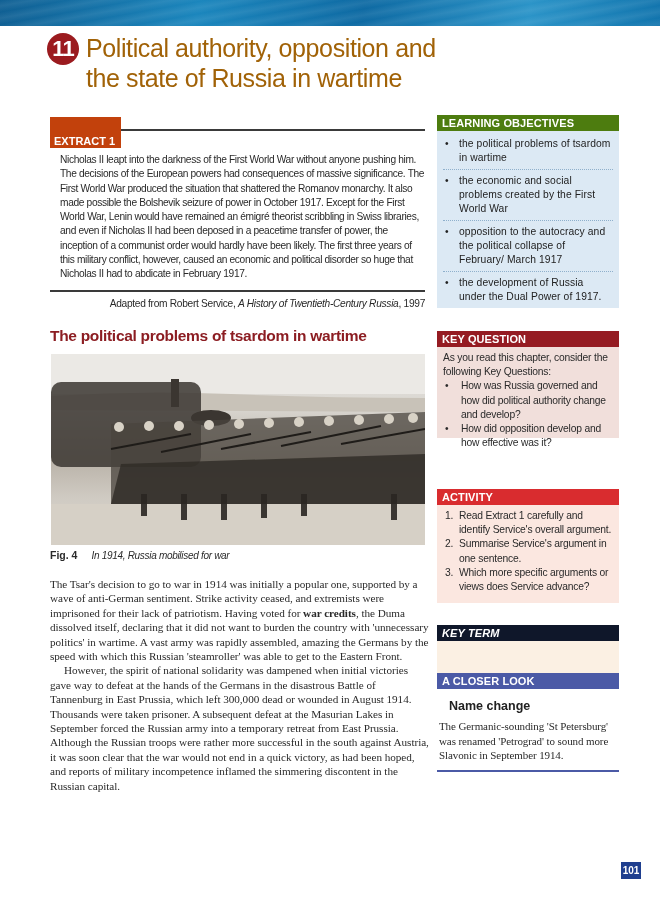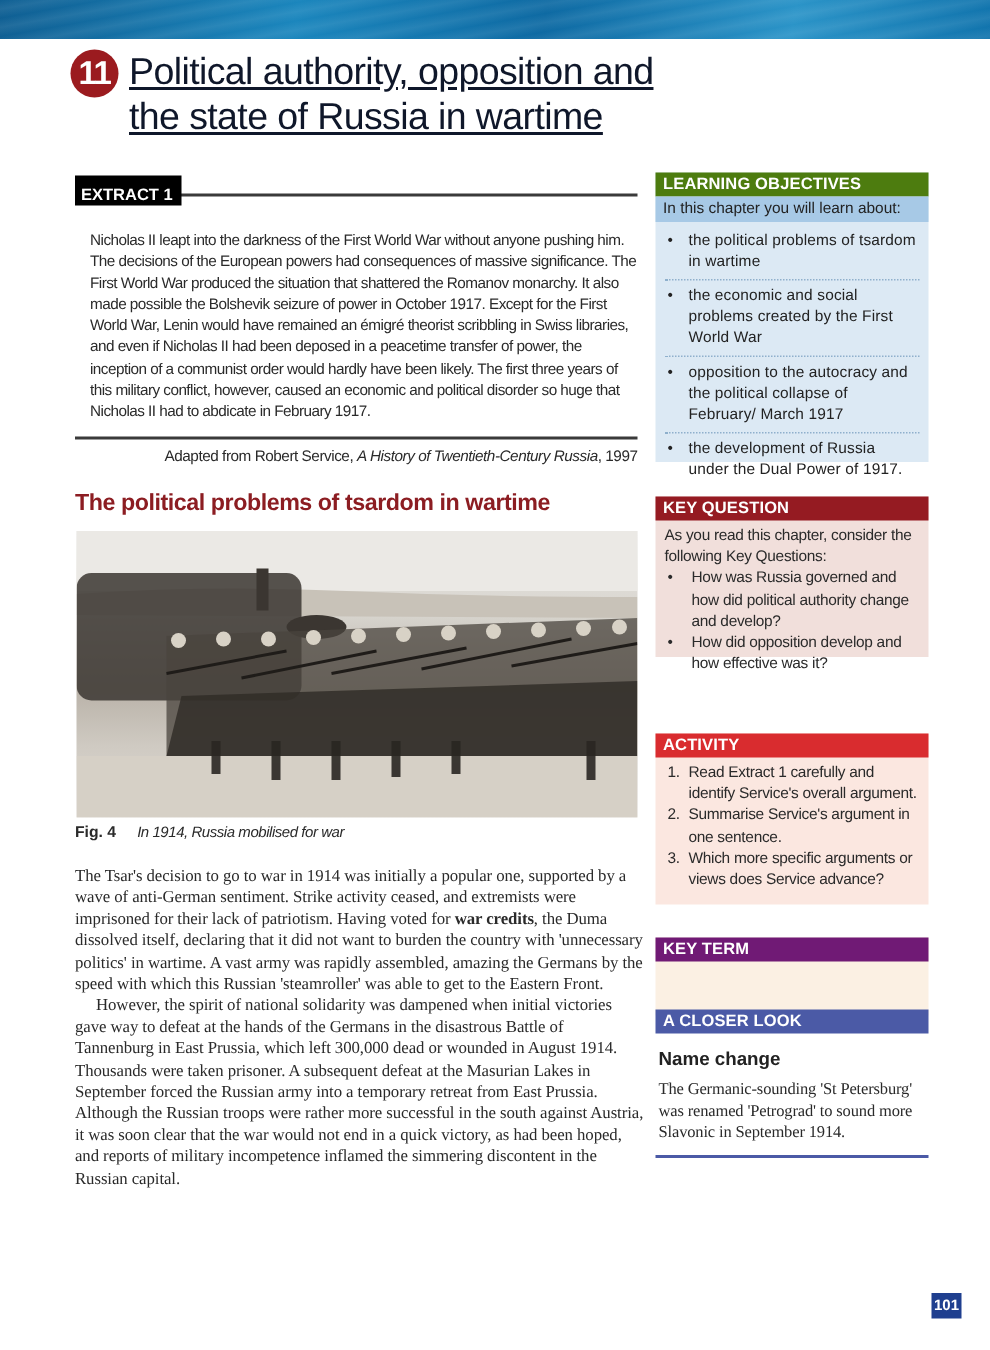--- a/index.html
+++ b/index.html
@@ -15,32 +15,32 @@
     content: ""; position: absolute; left: 0; right: 0; top: 0; bottom: 0;
     background: repeating-linear-gradient(170deg, rgba(255,255,255,0) 0px, rgba(255,255,255,0.08) 6px, rgba(255,255,255,0) 12px);
   }
   .chapter-num {
     position: absolute; left: 47px; top: 33px; width: 32px; height: 32px; border-radius: 50%;
     background: #9b1b1f; color: #fff; font: bold 22px "Liberation Sans", sans-serif;
     display: flex; align-items: center; justify-content: center; letter-spacing: -1px;
   }
   .chapter-title {
     position: absolute; left: 86px; top: 33px; width: 420px;
-    font: 25px/30px "Liberation Sans", sans-serif; color: #0f172a; letter-spacing: -0.4px; text-decoration: underline;
+    font: 25px/30px "Liberation Sans", sans-serif; color: #a16207; letter-spacing: -0.4px;
   }
 
   
   .extract { position: absolute; left: 50px; top: 117px; width: 375px; }
   .extract-tab {
-    display: inline-block; background: #000000; color: #fff; font: bold 11px "Liberation Sans", sans-serif;
-    padding: 7px 6px 1px 4px; position: relative; z-index: 1;
+    display: inline-block; background: #c2410c; color: #fff; font: bold 11px "Liberation Sans", sans-serif;
+    padding: 18px 6px 1px 4px; position: relative; z-index: 1;
   }
   .extract-rule { position: absolute; left: 0; right: 0; top: 12px; height: 2px; background: #3a3a3a; }
   .extract-body {
-    margin: 16px 0 0 10px; font: 10.2px/14.3px "Liberation Sans", sans-serif; letter-spacing: -0.35px; color: #2a2a2a;
+    margin: 4px 0 0 10px; font: 10.2px/14.3px "Liberation Sans", sans-serif; letter-spacing: -0.35px; color: #2a2a2a;
   }
   .extract-bottom-rule { height: 2px; background: #3a3a3a; margin-top: 8px; }
   .extract-source {
     text-align: right; font: 10.2px/14px "Liberation Sans", sans-serif; margin-top: 5px; letter-spacing: -0.3px; color: #2a2a2a;
   }
   .extract-source i { font-style: italic; }
 
   
   .section-heading {
     position: absolute; left: 50px; top: 327px; font: bold 15.5px "Liberation Sans", sans-serif;
@@ -89,27 +89,27 @@
   .kq li { position: relative; padding-left: 18px; }
   .kq li::before { content: "•"; position: absolute; left: 2px; top: 0; }
 
   .act { top: 489px; background: #fbe7e0; height: 114px; }
   .act .sb-head { background: #d92c2f; }
   .act ol { list-style: none; margin: 0; padding: 4px 6px 4px 6px; font: 10.3px/14.2px "Liberation Sans", sans-serif; color: #2a2a2a; letter-spacing: -0.2px; }
   .act li { position: relative; padding-left: 16px; }
   .act li .num { position: absolute; left: 2px; top: 0; }
 
   .kt { top: 625px; background: #fbf0e3; height: 52px; }
-  .kt .sb-head { background: #701a75; }
+  .kt .sb-head { background: #0f172a; font-style: italic; }
   .kt-body { padding: 4px 6px; font: 10.3px/14.2px "Liberation Sans", sans-serif; color: #2a2a2a; padding-left: 20px; text-indent: -14px; letter-spacing: -0.2px; }
   .kt-body b { font-weight: bold; }
 
   .cl { top: 673px; }
   .cl .sb-head { background: #4b5aa6; }
-  .cl-title { font: bold 12.5px "Liberation Sans", sans-serif; margin: 10px 0 6px 2px; color: #222; }
+  .cl-title { font: bold 12.5px "Liberation Sans", sans-serif; margin: 10px 0 6px 12px; color: #222; }
   .cl-body { font: 11px/14.5px "Liberation Serif", serif; margin-left: 2px; color: #2a2a2a; letter-spacing: -0.1px; }
   .cl-rule { height: 2px; background: #4b5aa6; margin-top: 7px; }
 
   .page-num {
     position: absolute; left: 621px; top: 862px; width: 20px; height: 17px; background: #1f3f8f;
     color: #fff; font: bold 10px "Liberation Sans", sans-serif; display: flex; align-items: center; justify-content: center;
   }
 </style>
 </head>
 <body>
@@ -185,21 +185,20 @@
   <b>Fig. 4</b><i>In 1914, Russia mobilised for war</i>
 </div>
 
 <div class="main-text">
   <p><span>The Tsar's decision to go to war in 1914 was initially a popular one, supported by a wave of anti-German sentiment. Strike activity ceased, and extremists were imprisoned for their lack of patriotism. Having voted for </span><b>war credits</b><span>, the Duma dissolved itself, declaring that it did not want to burden the country with 'unnecessary politics' in wartime. A vast army was rapidly assembled, amazing the Germans by the speed with which this Russian 'steamroller' was able to get to the Eastern Front.</span></p>
   <p>However, the spirit of national solidarity was dampened when initial victories gave way to defeat at the hands of the Germans in the disastrous Battle of Tannenburg in East Prussia, which left 300,000 dead or wounded in August 1914. Thousands were taken prisoner. A subsequent defeat at the Masurian Lakes in September forced the Russian army into a temporary retreat from East Prussia. Although the Russian troops were rather more successful in the south against Austria, it was soon clear that the war would not end in a quick victory, as had been hoped, and reports of military incompetence inflamed the simmering discontent in the Russian capital.</p>
 </div>
 
 <div class="sidebox lo">
   <div class="sb-head">LEARNING OBJECTIVES</div>
-  <div class="lo-intro">In this chapter you will learn about:</div>
   <ul>
     <li>the political problems of tsardom in wartime</li>
     <li>the economic and social problems created by the First World War</li>
     <li>opposition to the autocracy and the political collapse of February/ March 1917</li>
     <li>the development of Russia under the Dual Power of 1917.</li>
   </ul>
 </div>
 
 <div class="sidebox kq">
   <div class="sb-head">KEY QUESTION</div>

